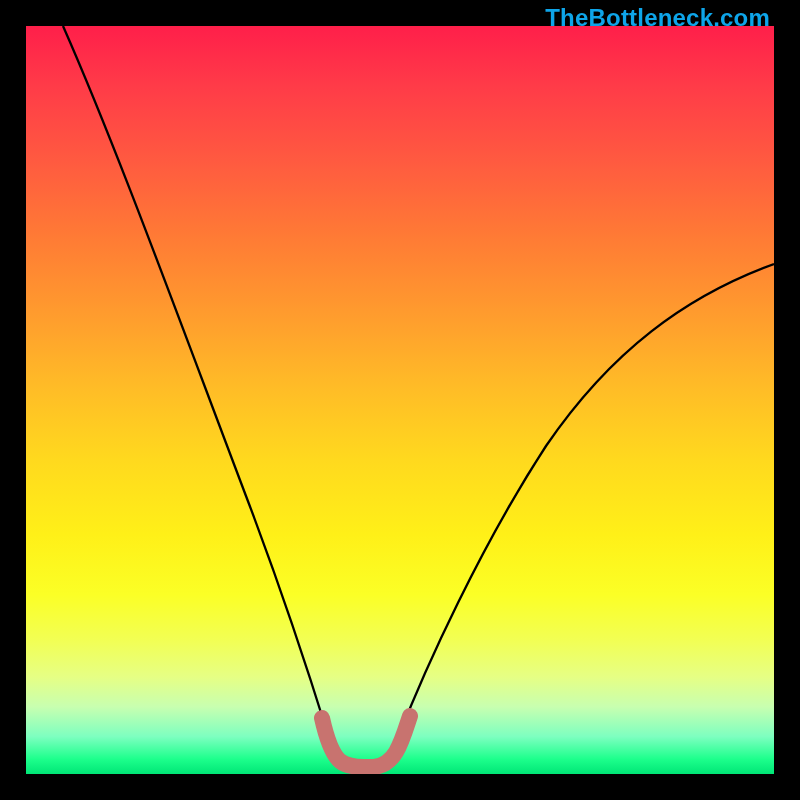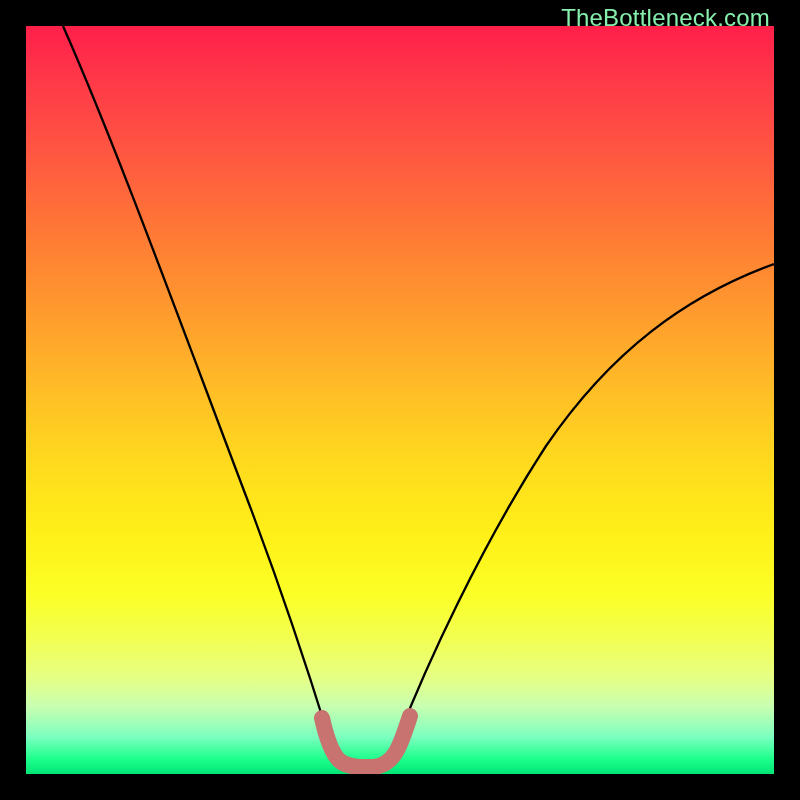--- a/index.html
+++ b/index.html
@@ -39,23 +39,23 @@
       #c8ffb0 91%,
       #7dffc0 95%,
       #1dff8c 98%,
       #00e676 100%
     );
   }
   .watermark {
     position: absolute;
     top: 4px;
     right: 30px;
-    color: #86efac;
+    color: #0ea5e9;
     font-size: 24px;
-    font-weight: 400;
+    font-weight: 700;
     letter-spacing: 0.2px;
     user-select: none;
   }
   svg.curve {
     position: absolute;
     left: 0;
     top: 0;
     width: 748px;
     height: 748px;
   }

